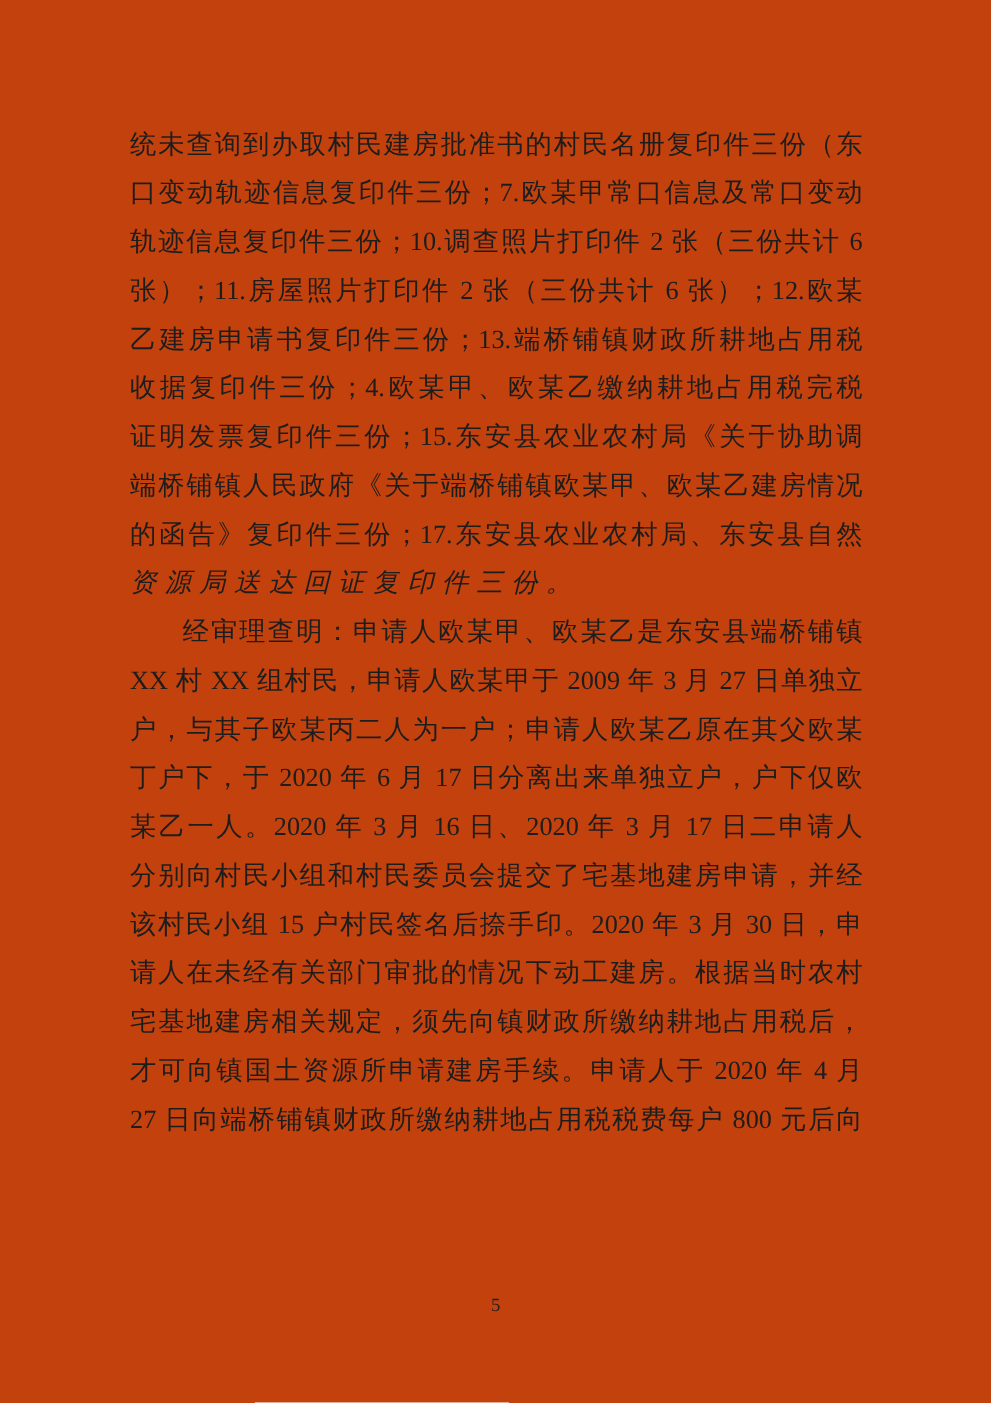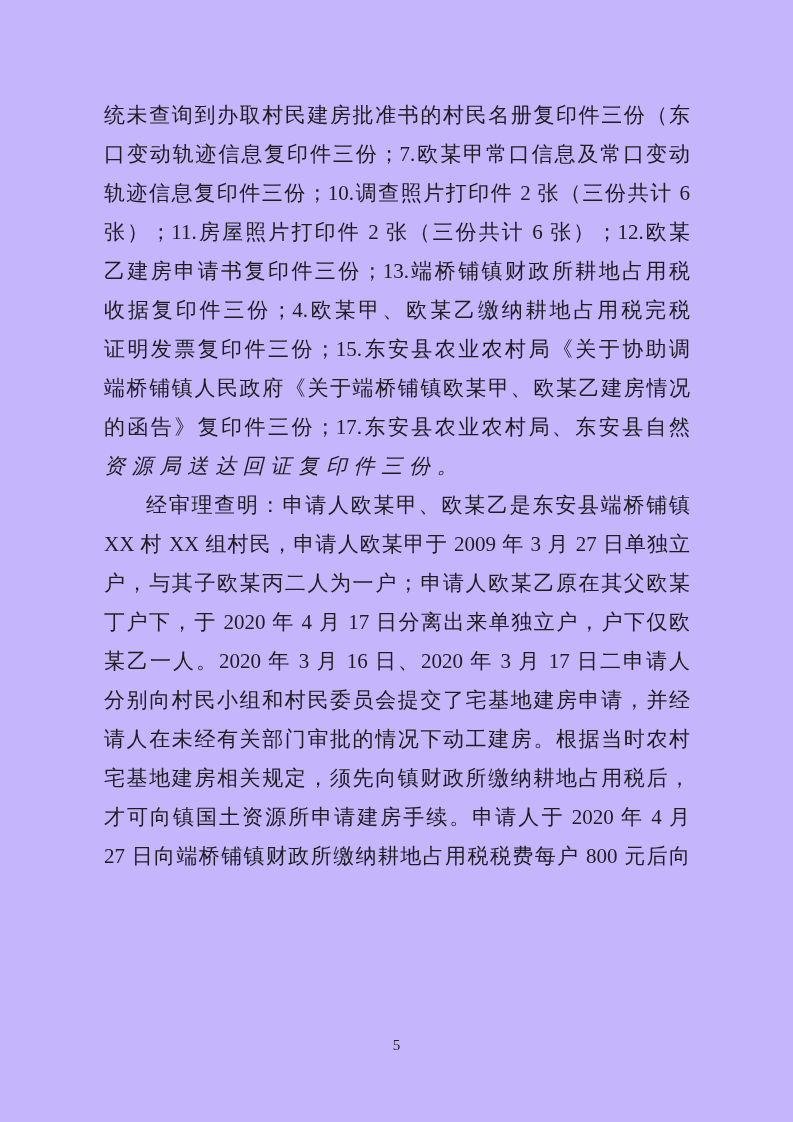--- a/index.html
+++ b/index.html
@@ -4,21 +4,21 @@
 <style>
   html, body {
     margin: 0;
     padding: 0;
     background: #ffffff;
   }
   .page {
     position: relative;
     width: 793px;
     height: 1122px;
-    background: #c4b5fd;
+    background: #c2410c;
     overflow: hidden;
     font-family: "Liberation Serif", "DejaVu Serif", serif;
     color: #1d1d1d;
   }
   .text-block {
     position: absolute;
     left: 104px;
     top: 96px;
     width: 586px;
   }
@@ -67,23 +67,24 @@
       <div class="line">证明发票复印件三份；15.东安县农业农村局《关于协助调</div>
       <div class="line">端桥铺镇人民政府《关于端桥铺镇欧某甲、欧某乙建房情况</div>
       <div class="line">的函告》复印件三份；17.东安县农业农村局、东安县自然</div>
       <div class="line para-end">资源局送达回证复印件三份。</div>
     </div>
 
     <div class="paragraph">
       <div class="line indented">经审理查明：申请人欧某甲、欧某乙是东安县端桥铺镇</div>
       <div class="line">XX 村 XX 组村民，申请人欧某甲于 2009 年 3 月 27 日单独立</div>
       <div class="line">户，与其子欧某丙二人为一户；申请人欧某乙原在其父欧某</div>
-      <div class="line">丁户下，于 2020 年 4 月 17 日分离出来单独立户，户下仅欧</div>
+      <div class="line">丁户下，于 2020 年 6 月 17 日分离出来单独立户，户下仅欧</div>
       <div class="line">某乙一人。2020 年 3 月 16 日、2020 年 3 月 17 日二申请人</div>
       <div class="line">分别向村民小组和村民委员会提交了宅基地建房申请，并经</div>
+      <div class="line">该村民小组 15 户村民签名后捺手印。2020 年 3 月 30 日，申</div>
       <div class="line">请人在未经有关部门审批的情况下动工建房。根据当时农村</div>
       <div class="line">宅基地建房相关规定，须先向镇财政所缴纳耕地占用税后，</div>
       <div class="line">才可向镇国土资源所申请建房手续。申请人于 2020 年 4 月</div>
       <div class="line">27 日向端桥铺镇财政所缴纳耕地占用税税费每户 800 元后向</div>
     </div>
 
   </div>
 
   <div class="page-number">5</div>
 </div>

